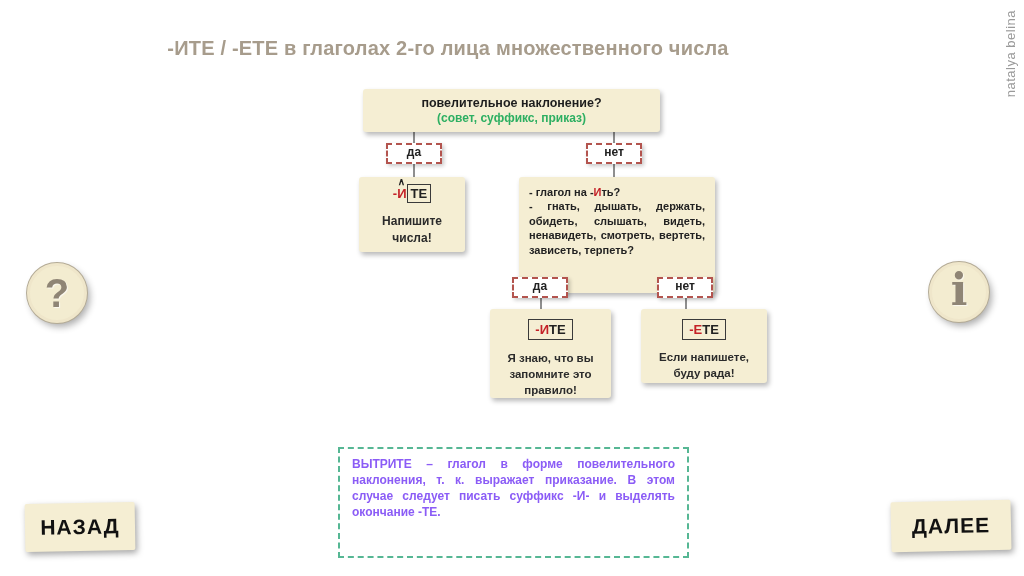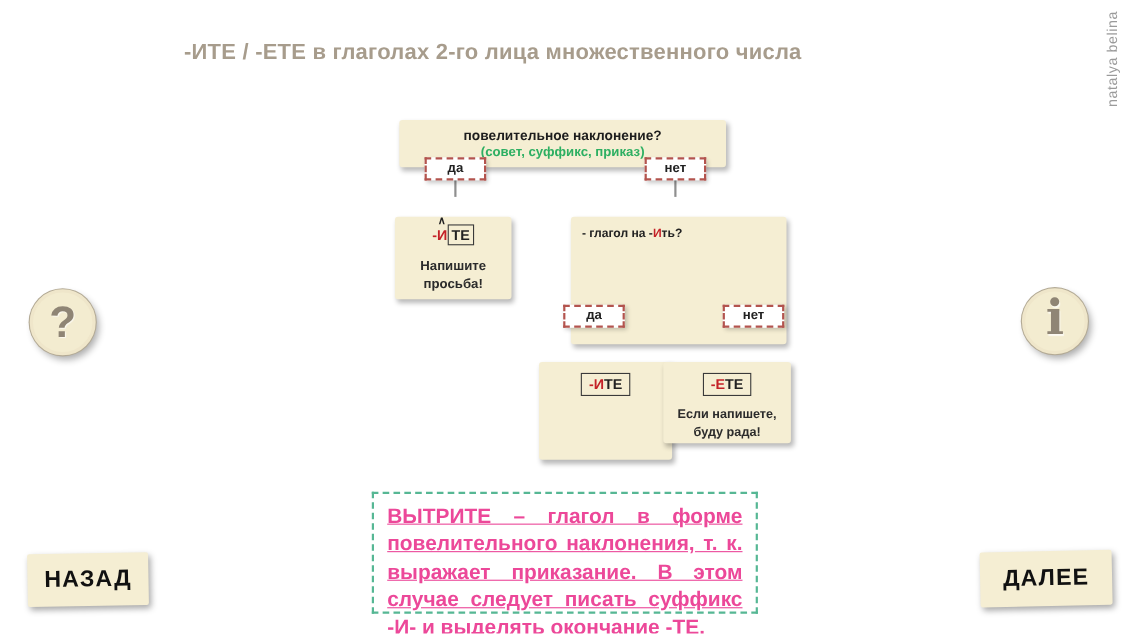--- a/index.html
+++ b/index.html
@@ -22,21 +22,20 @@
     writing-mode: vertical-rl; transform: rotate(180deg);
     font-size: 13px; color: #9a9a9a; letter-spacing: 0.5px;
   }
 
   .conn { position: absolute; width: 2px; background: #8f8f8f; z-index: 1; }
 
   .box {
     position: absolute; background: #f5eed3; border-radius: 3px;
     box-shadow: 2px 3px 5px rgba(0,0,0,0.28); z-index: 2;
     color: #222;
-    margin-top: 20px;
   }
 
   .root-box {
     left: 363px; top: 89px; width: 297px; height: 43px;
     display: flex; flex-direction: column; align-items: center; justify-content: center;
   }
   .root-q { font-size: 12.5px; font-weight: bold; color: #1d1d1d; }
   .root-hint { font-size: 12px; font-weight: bold; color: #2daf62; margin-top: 1px; }
 
   .dashedbox {
@@ -68,22 +67,22 @@
   .verb-box { left: 519px; top: 177px; width: 196px; height: 116px; padding: 9px 10px; }
   .verb-line1 { font-size: 11px; font-weight: bold; color: #222; }
   .verb-line2 {
     font-size: 11px; font-weight: bold; color: #222;
     text-align: justify; line-height: 1.32; margin-top: 1px;
   }
 
   .explain-box {
     position: absolute; left: 338px; top: 447px; width: 351px; height: 111px;
     border: 2px dashed #56b794; background: #ffffff;
-    padding: 8px 12px; font-size: 19px; font-weight: bold; color: #ec4899;
-    text-align: justify; line-height: 1.33; text-decoration: underline;
+    padding: 8px 12px; font-size: 12px; font-weight: bold; color: #8b5cf6;
+    text-align: justify; line-height: 1.33;
   }
 
   .nav-btn {
     position: absolute; background: #f5eed3; border: none; cursor: pointer;
     box-shadow: 2px 3px 6px rgba(0,0,0,0.35); border-radius: 2px;
     display: flex; align-items: center; justify-content: center;
     font-family: "Liberation Sans", sans-serif;
     font-size: 21px; font-weight: bold; color: #111; letter-spacing: 1px;
   }
   .nav-back { left: 25px; top: 503px; width: 110px; height: 48px; transform: rotate(-1deg); }
@@ -133,39 +132,41 @@
     <span>нет</span>
   </div>
 
   <div class="box result-box" style="left:359px; top:177px; width:106px; height:75px; padding-top:10px;">
     <div class="marker">
       <span class="suffix-wrap">
         <span class="caret">∧</span>
         <span class="red">-И</span>
       </span><span class="ending-boxed">ТЕ</span>
     </div>
-    <div class="result-text" style="margin-top:13px; font-size:12px;">Напишите просьба!</div>
+    <div class="result-text" style="margin-top:13px; font-size:12px;">Напишите числа!</div>
   </div>
 
   <div class="box verb-box">
     <div class="verb-line1"><span>- глагол на -</span><span class="red">И</span><span>ть?</span></div>
+    <div class="verb-line2">- гнать, дышать, держать, обидеть, слышать, видеть, ненавидеть, смотреть, вертеть, зависеть, терпеть?</div>
   </div>
 
   <div class="dashedbox" style="left:512px; top:277px;">
     <span>да</span>
   </div>
   <div class="dashedbox" style="left:657px; top:277px;">
     <span>нет</span>
   </div>
 
   <div class="box result-box" style="left:490px; top:309px; width:121px; height:89px; padding-top:10px;">
     <div class="marker marker-boxed"><span class="red">-И</span><span>ТЕ</span></div>
+    <div class="result-text" style="margin-top:10px;">Я знаю, что вы запомните это правило!</div>
   </div>
 
-  <div class="box result-box" style="left:603px; top:309px; width:116px; height:74px; padding-top:10px;">
+  <div class="box result-box" style="left:641px; top:309px; width:126px; height:74px; padding-top:10px;">
     <div class="marker marker-boxed"><span class="red">-Е</span><span>ТЕ</span></div>
     <div class="result-text" style="margin-top:9px;">Если напишете, буду рада!</div>
   </div>
 
   <div class="explain-box">ВЫТРИТЕ – глагол в форме повелительного наклонения, т. к. выражает приказание. В этом случае следует писать суффикс -И- и выделять окончание -ТЕ.</div>
 
   <button class="nav-btn nav-back">НАЗАД</button>
   <button class="nav-btn nav-next">ДАЛЕЕ</button>
 
   <div class="circle-icon icon-help">

